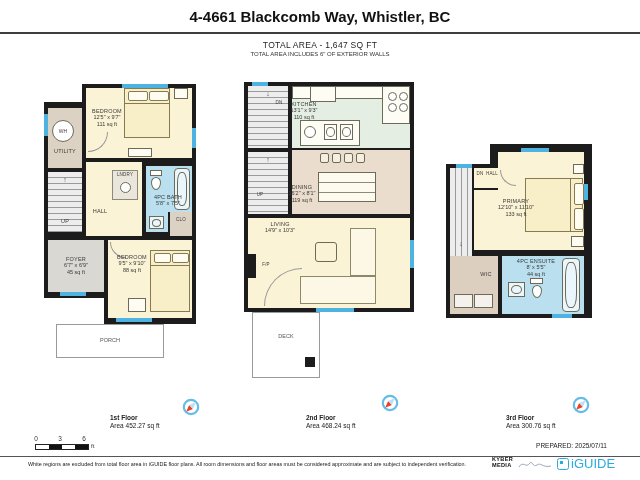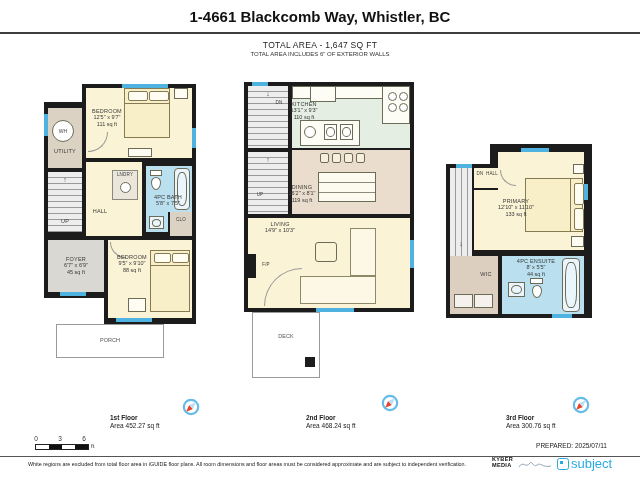--- a/index.html
+++ b/index.html
@@ -67,21 +67,21 @@
   .kyber{position:absolute;left:492px;top:457px;font-size:5.6px;font-weight:800;line-height:1.05;
       letter-spacing:.3px;color:#111;}
   .iglogo{position:absolute;left:557px;top:456px;color:#29ABE2;font-size:13px;font-weight:500;
       display:flex;align-items:center;gap:2px;}
   .igbox{display:inline-block;width:10px;height:10px;border:1.6px solid #29ABE2;border-radius:2.5px;position:relative;}
   .igbox::after{content:"";position:absolute;left:2px;top:2px;width:3px;height:3px;background:#29ABE2;}
 </style>
 </head>
 <body>
 
-<div class="abs title">1-4661 Blackcomb Way, Whistler, BC</div>
+<div class="abs title">4-4661 Blackcomb Way, Whistler, BC</div>
 <div class="abs hr1"></div>
 <div class="abs total">TOTAL AREA - 1,647 SQ FT</div>
 <div class="abs totalnote">TOTAL AREA INCLUDES 6" OF EXTERIOR WALLS</div>
 
 <div class="abs plan" style="left:44px;top:84px;width:152px;height:240px;">
   <div class="room white" style="left:0;top:0;width:38px;height:18px;"></div>
   <div class="room white" style="left:0;top:214px;width:60px;height:26px;"></div>
 
   <div class="room cream" style="left:42px;top:4px;width:106px;height:70px;"></div>
   <div class="room taupe" style="left:4px;top:24px;width:34px;height:60px;"></div>
@@ -337,14 +337,14 @@
 <div class="disclaimer">White regions are excluded from total floor area in iGUIDE floor plans. All room dimensions and floor areas must be considered approximate and are subject to independent verification.</div>
 <div class="kyber">
   <div>KYBER</div>
   <div>MEDIA</div>
 </div>
 <svg class="abs" style="left:517px;top:459px;" width="36" height="12" viewBox="0 0 36 12">
   <path d="M2 8 C6 1 9 10 13 4 C15 1 16 9 20 6 C24 3 25 9 34 7" stroke="#9aa8b8" stroke-width="1" fill="none"></path>
 </svg>
 <div class="iglogo">
   <span class="igbox"></span>
-  <span>subject</span>
+  <span>iGUIDE</span>
 </div>
 
 </body></html>

